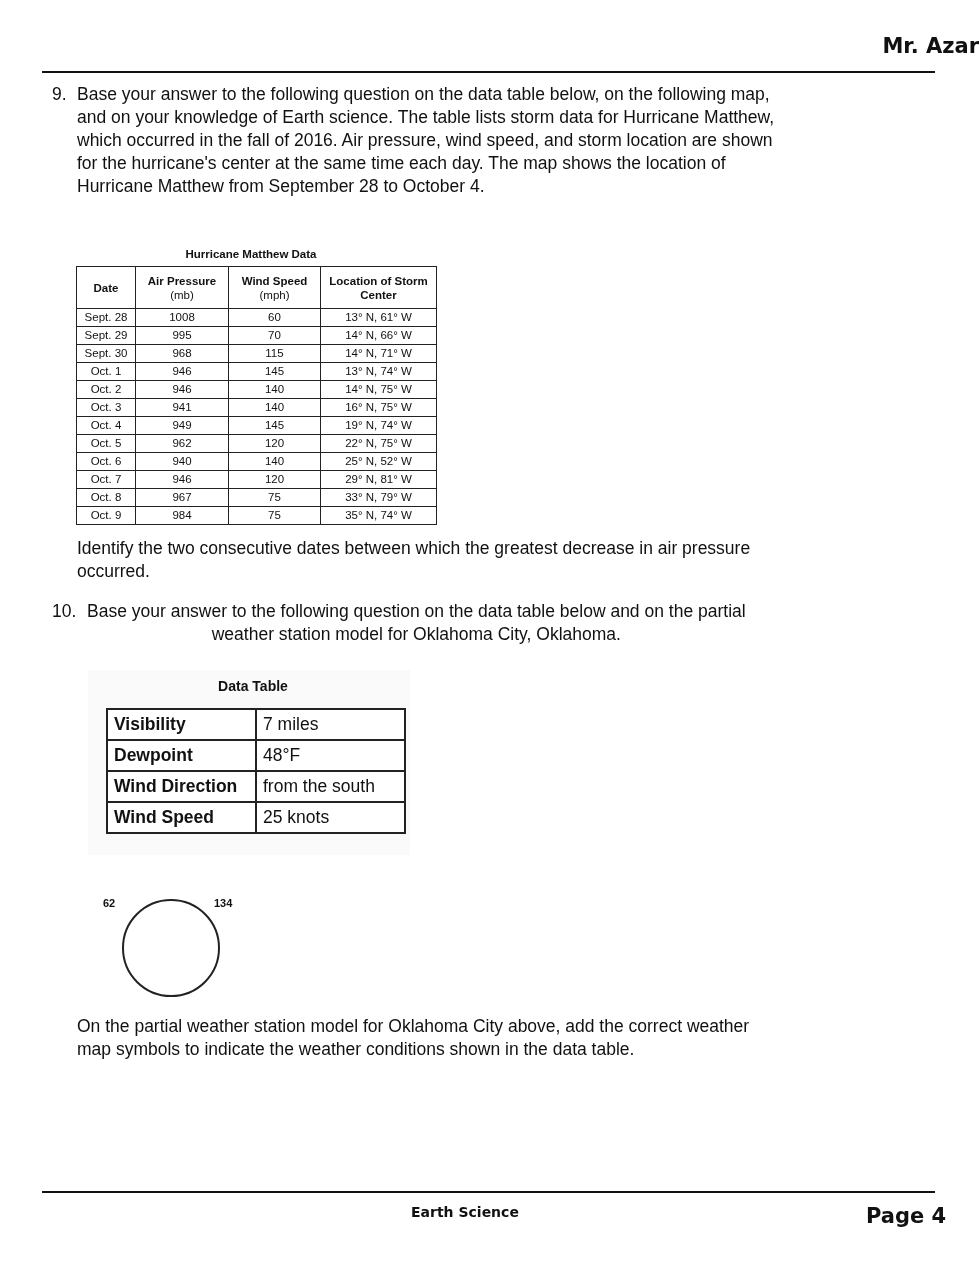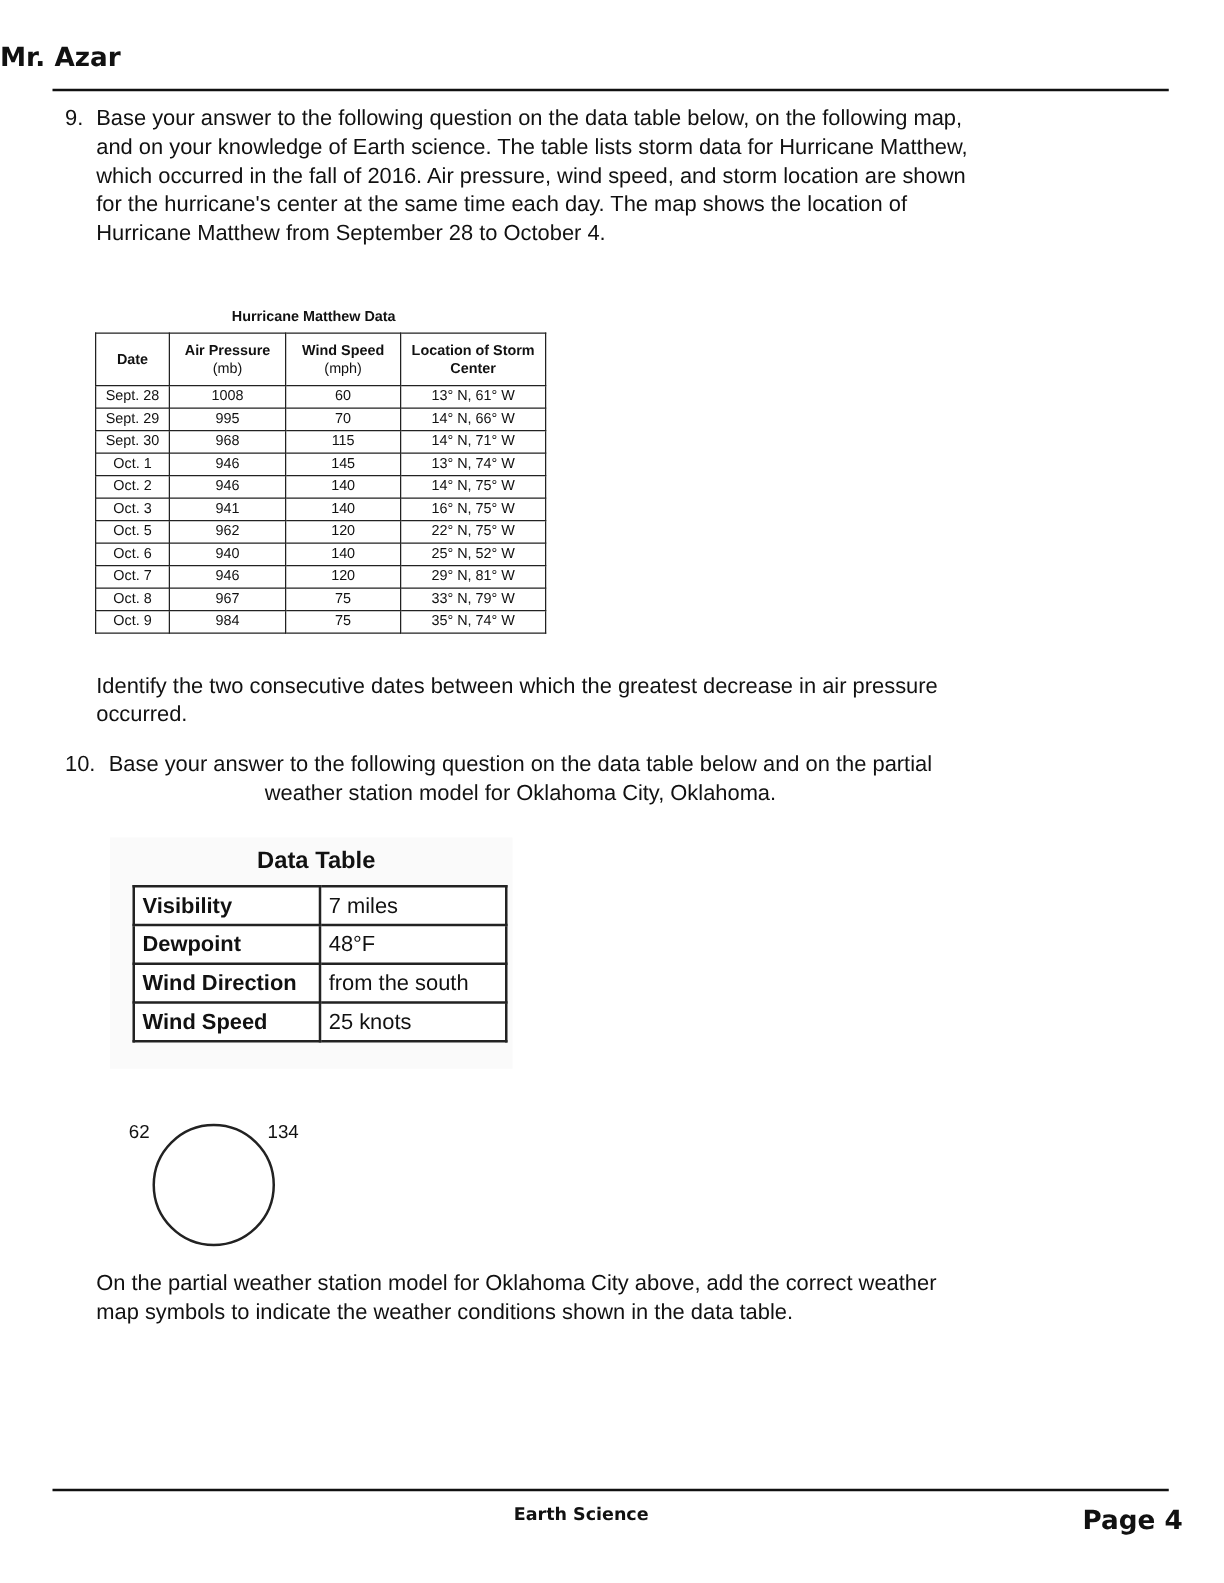--- a/index.html
+++ b/index.html
@@ -1,41 +1,41 @@
 <!DOCTYPE html>
 <html><head>
 <meta charset="utf-8">
 <style>
   html, body { margin: 0; padding: 0; background: #ffffff; }
   body { width: 979px; height: 1266px; position: relative; overflow: hidden;
          font-family: "DejaVu Sans", sans-serif; color: #111; }
-  .header-title { position: absolute; top: 34px; left: 0; width: 979px; text-align: left;
+  .header-title { position: absolute; top: 34px; left: 0; width: 979px; text-align: right;
                   font-family: "DejaVu Sans", sans-serif; font-weight: bold; font-size: 21px; }
   .rule { position: absolute; left: 42px; width: 893px; height: 2px; background: #111; }
   .q { position: absolute; font-family: "Liberation Sans", sans-serif; font-size: 17.5px; line-height: 23px; }
   .q .num { position: absolute; left: 0; top: 0; }
   .q .body { position: absolute; }
   .table-caption { position: absolute; font-family: "Liberation Sans", sans-serif; font-weight: bold;
                    font-size: 11.5px; text-align: center; }
   table.hm { position: absolute; left: 76px; top: 266px; border-collapse: collapse;
              font-family: "Liberation Sans", sans-serif; font-size: 11.5px; padding-left: 40px; }
   table.hm th, table.hm td { border: 1.5px solid #222; text-align: center; padding: 0; }
   table.hm th { font-weight: bold; height: 41px; line-height: 14px; }
   table.hm th .unit { font-weight: normal; display: block; }
   table.hm td { height: 17px; line-height: 17px; }
   .dt-wrap { position: absolute; left: 88px; top: 670px; width: 322px; height: 185px; background: #fafafa; }
   .dt-caption { position: absolute; left: 0; top: 8px; width: 330px; text-align: center;
-                font-family: "Liberation Sans", sans-serif; font-weight: bold; font-size: 19px; }
+                font-family: "Liberation Sans", sans-serif; font-weight: bold; font-size: 14px; }
   table.dt { position: absolute; left: 18px; top: 38px; border-collapse: collapse;
              font-family: "Liberation Sans", sans-serif; font-size: 17.5px; }
   table.dt td { border: 2px solid #222; height: 29px; padding: 0 0 0 6px; background: #fff; }
   table.dt td.k { font-weight: bold; width: 141px; }
   table.dt td.v { width: 141px; }
   .station { position: absolute; left: 90px; top: 885px; width: 170px; height: 120px; }
-  .station .lbl { position: absolute; font-family: "Liberation Sans", sans-serif; font-size: 15px; }
+  .station .lbl { position: absolute; font-family: "Liberation Sans", sans-serif; font-size: 11px; font-weight: bold; }
   .footer-subject { position: absolute; top: 1204px; left: 411px; font-family: "DejaVu Sans", sans-serif;
                     font-weight: bold; font-size: 14px; }
   .footer-page { position: absolute; top: 1204px; left: 866px; font-family: "DejaVu Sans", sans-serif;
                  font-weight: bold; font-size: 21px; }
 </style>
 </head>
 <body>
 
 <div class="header-title">Mr. Azar</div>
 <div class="rule" style="top:71px;"></div>
@@ -91,20 +91,26 @@
         <td>Oct. 2</td>
         <td>946</td>
         <td>140</td>
         <td>14° N, 75° W</td>
       </tr>
     <tr>
         <td>Oct. 3</td>
         <td>941</td>
         <td>140</td>
         <td>16° N, 75° W</td>
+      </tr>
+    <tr>
+        <td>Oct. 4</td>
+        <td>949</td>
+        <td>145</td>
+        <td>19° N, 74° W</td>
       </tr>
     <tr>
         <td>Oct. 5</td>
         <td>962</td>
         <td>120</td>
         <td>22° N, 75° W</td>
       </tr>
     <tr>
         <td>Oct. 6</td>
         <td>940</td>

